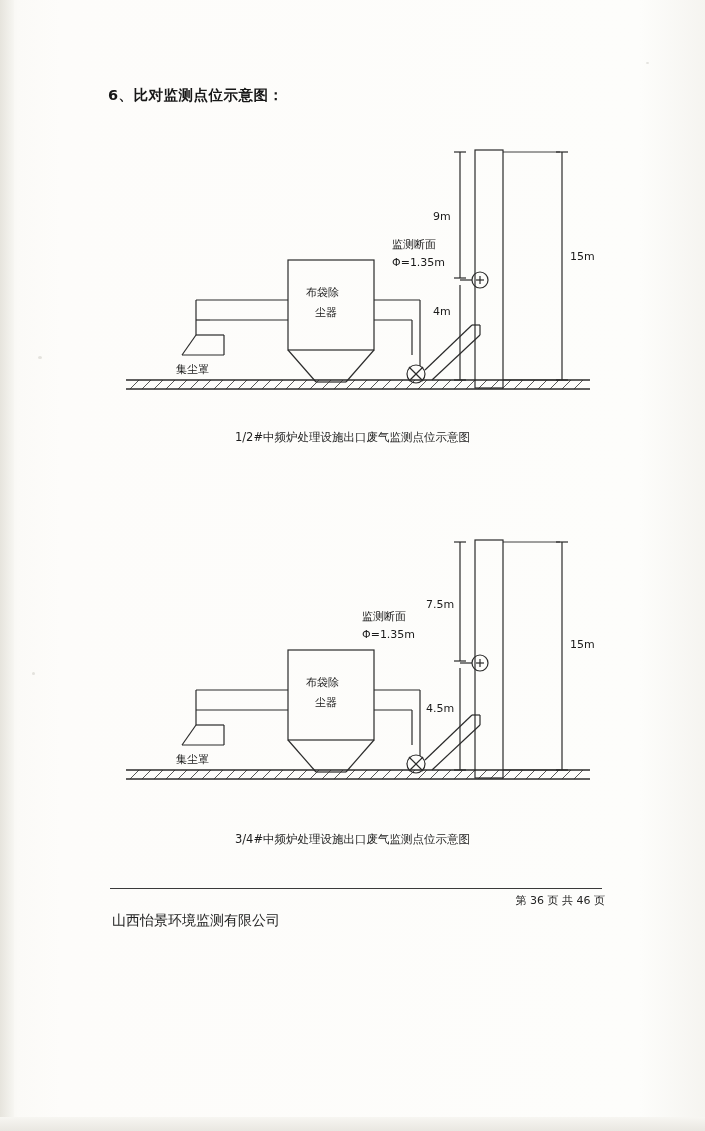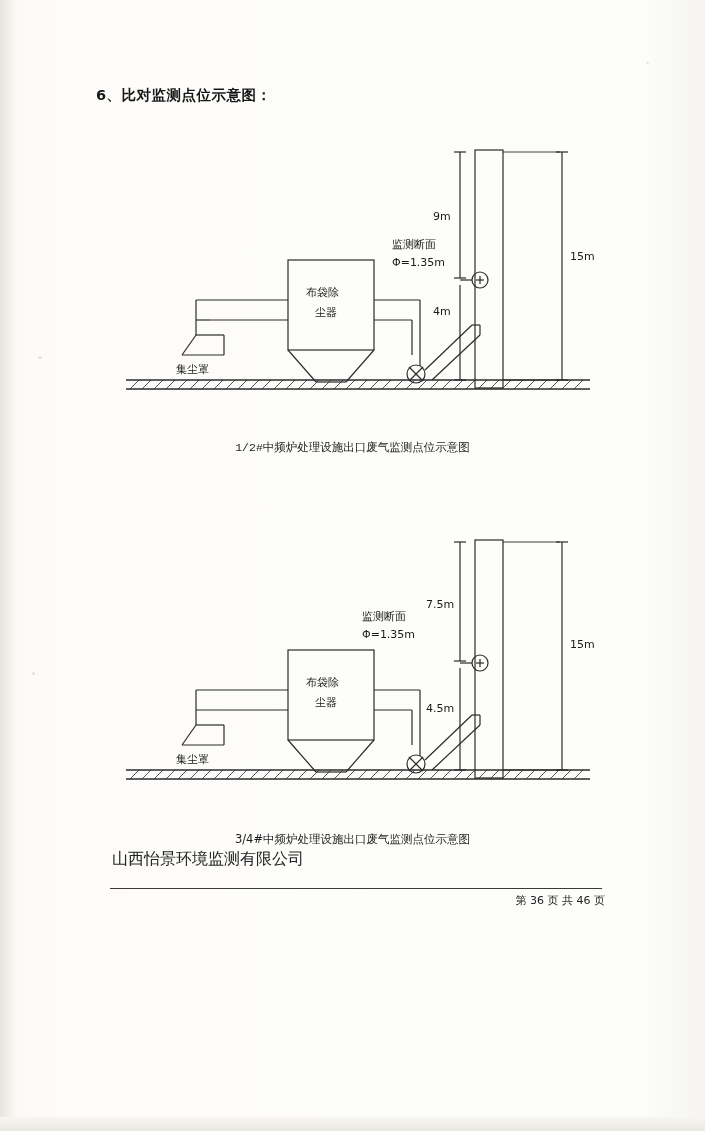--- a/index.html
+++ b/index.html
@@ -21,43 +21,43 @@
     position:absolute;left:0;top:0;width:14px;height:1131px;
     background:linear-gradient(to right,#e6e4dd,#f7f6f2);
   }
   .paper-edge-bottom{
     position:absolute;left:0;bottom:0;width:705px;height:14px;
     background:linear-gradient(to bottom,#f7f6f2,#e9e7e1);
   }
   .speck{position:absolute;background:#cfcdc6;border-radius:50%;opacity:.55;}
 
   .heading{
-    position:absolute;left:96px;top:86px;
+    position:absolute;left:108px;top:86px;
     font-size:14.5px;font-weight:bold;letter-spacing:.5px;
     color:#171717;
     font-family:"DejaVu Sans","Liberation Sans",sans-serif;
   }
 
   .figure{position:absolute;}
   .fig1{left:120px;top:130px;width:480px;height:320px;}
   .fig2{left:120px;top:520px;width:480px;height:320px;}
 
   .caption{
     position:absolute;width:705px;text-align:center;
     font-size:11.5px;color:#1d1d1d;
     font-family:"DejaVu Sans","Liberation Sans",sans-serif;
   }
-  .cap1{left:0;top:440px;font-family:Liberation Mono, monospace;}
+  .cap1{left:0;top:430px;}
   .cap2{left:0;top:832px;}
 
   .footer-rule{
     position:absolute;left:110px;top:888px;width:492px;height:1px;background:#3a3a3a;
   }
   .footer-left{
-    position:absolute;left:112px;top:849px;font-size:16px;color:#222;
+    position:absolute;left:112px;top:912px;font-size:14px;color:#222;
     font-family:"DejaVu Sans","Liberation Sans",sans-serif;
   }
   .footer-right{
     position:absolute;right:100px;top:893px;font-size:11px;color:#222;
     font-family:"DejaVu Sans","Liberation Sans",sans-serif;
   }
   svg text{font-family:"DejaVu Sans","Liberation Sans",sans-serif;}
 </style>
 </head>
 <body>

